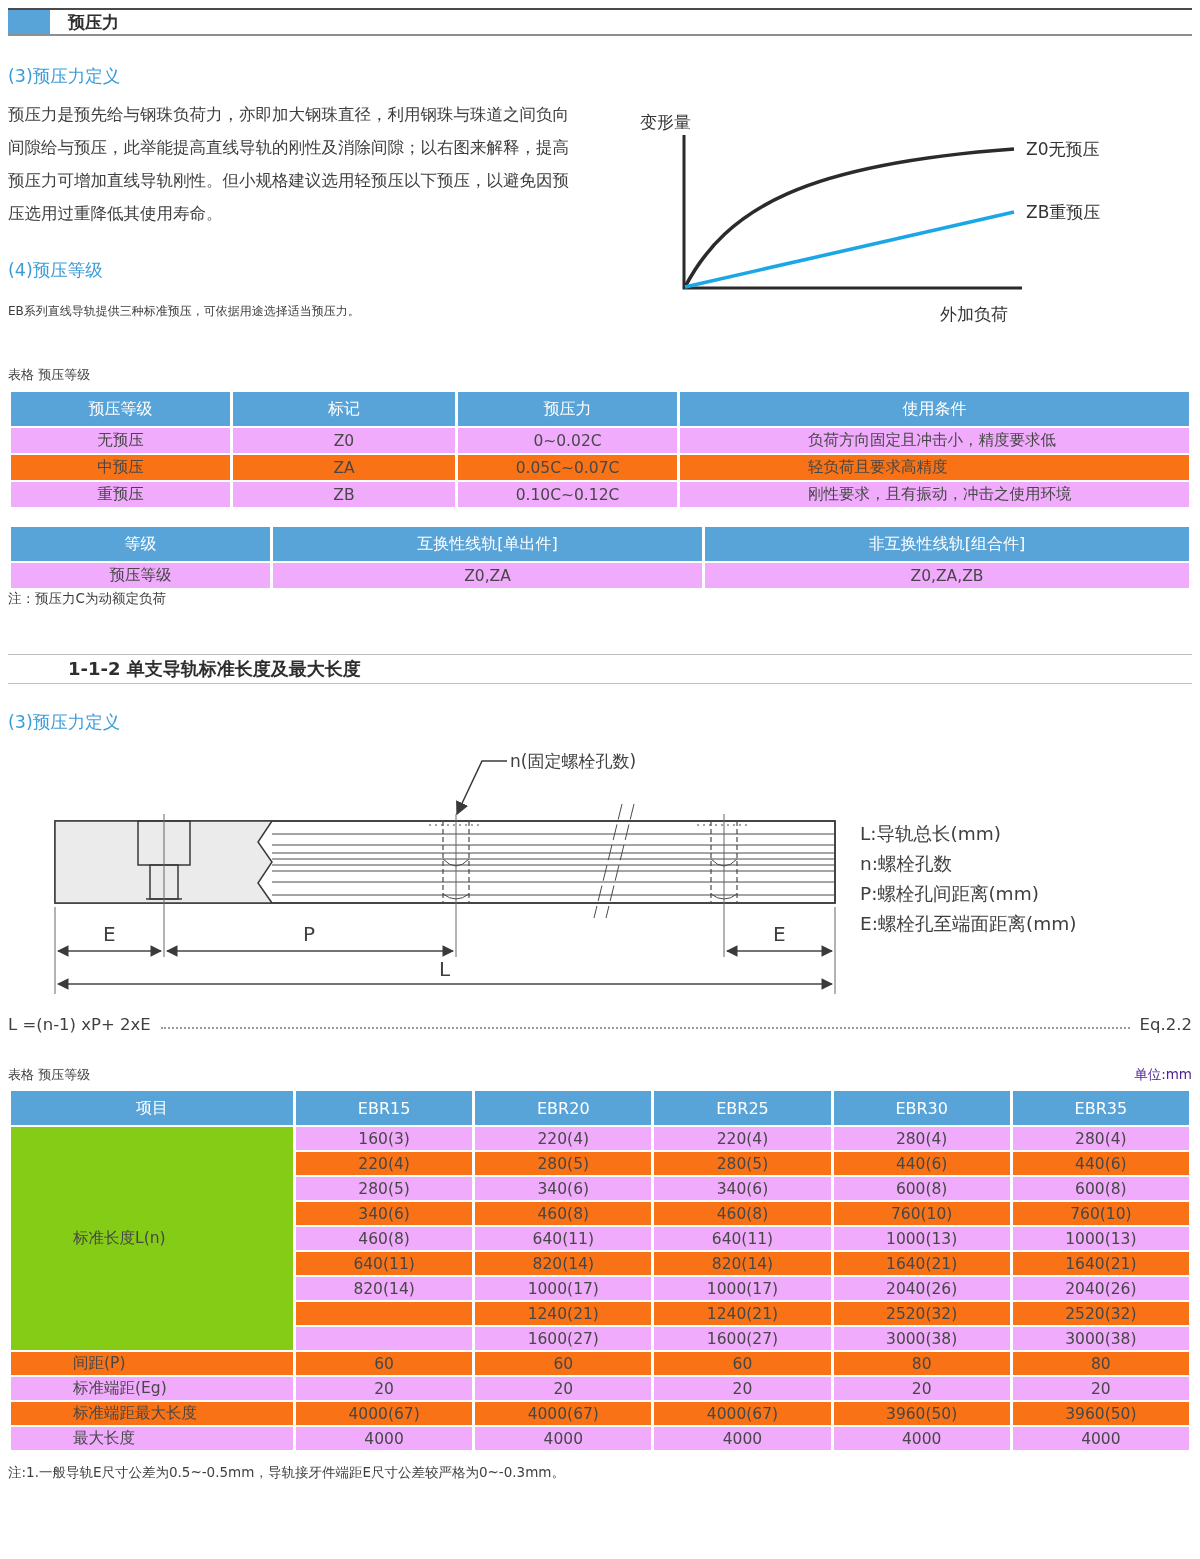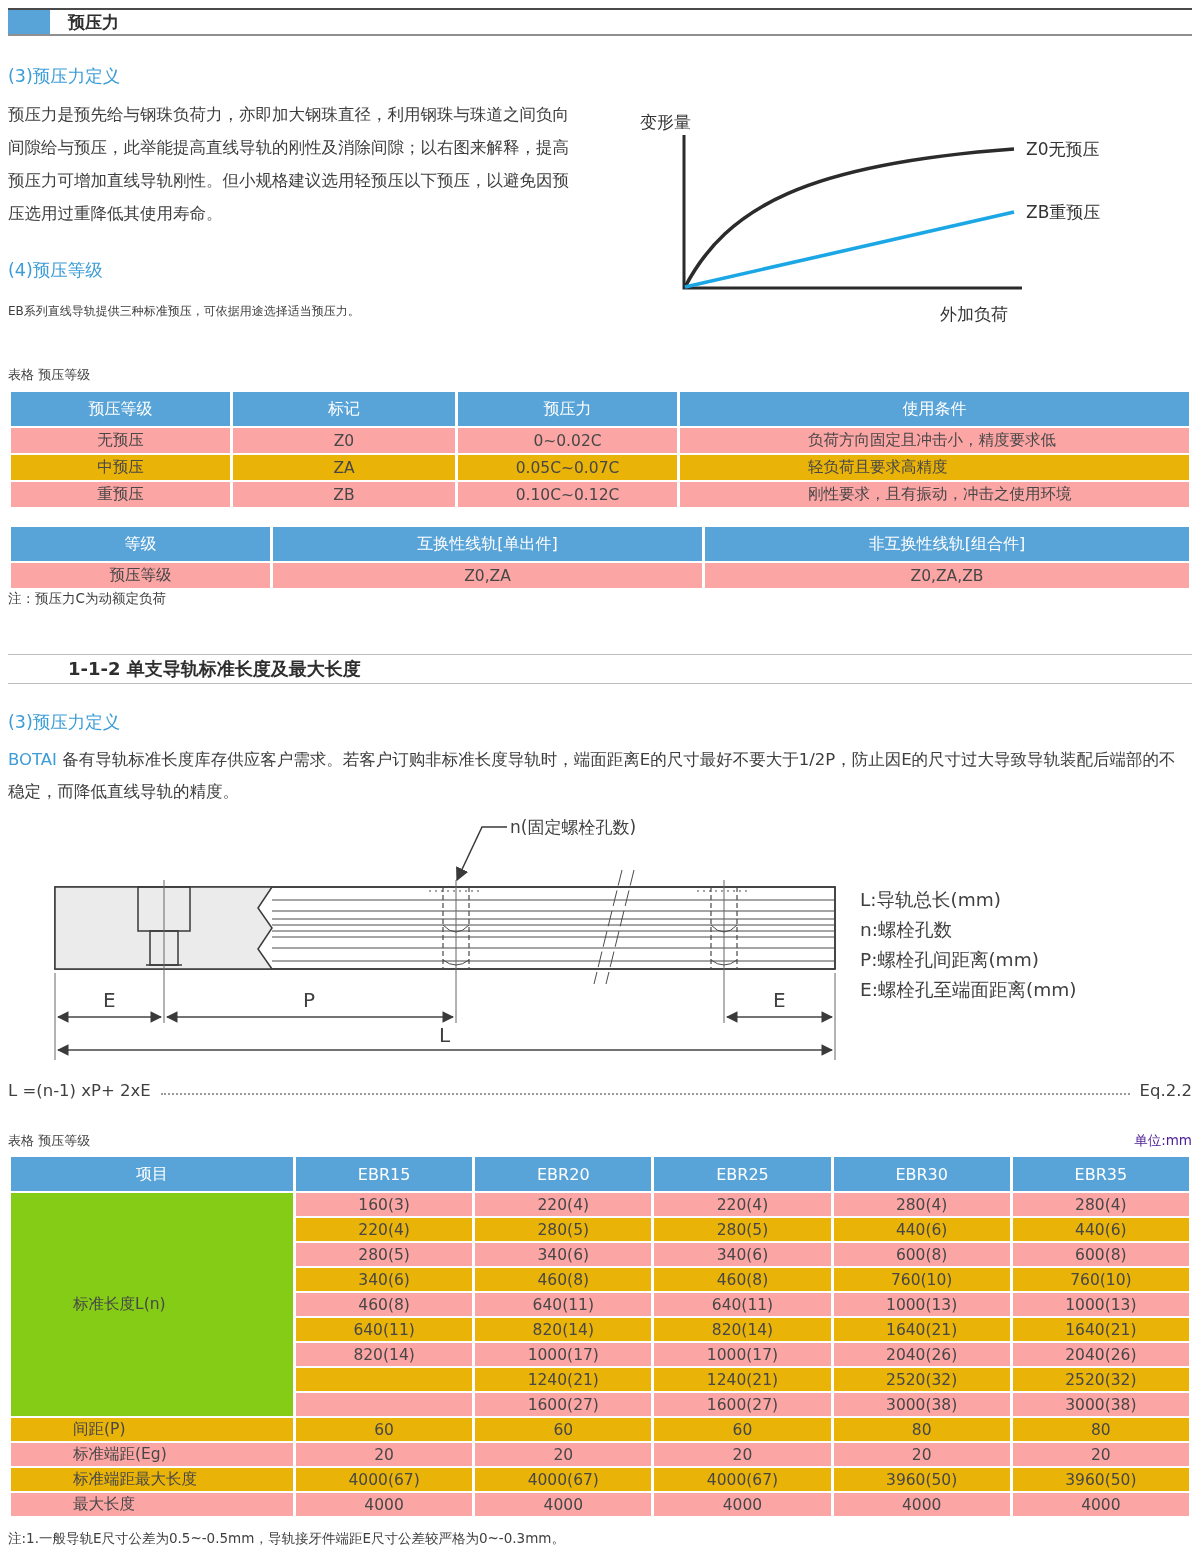--- a/index.html
+++ b/index.html
@@ -36,22 +36,22 @@
   .cap { font-size: 13px; color: #3f3f3f; margin-top: 14px; }
   table { border-collapse: collapse; table-layout: fixed; width: 1184px; }
   th, td {
     border-left: 3px solid #fff; border-right: 3px solid #fff;
     border-top: 2px solid #fff; border-bottom: 2px solid #fff;
     text-align: center; vertical-align: middle;
     font-size: 15.5px; font-weight: normal; color: #474747;
     overflow: hidden; white-space: nowrap;
   }
   thead th { background: #58a4d8; color: #fff; height: 36px; font-size: 16px; }
-  .lt td { background: #fca5a5; }
-  .dk td { background: #eab308; }
+  .lt td { background: #f0abfc; }
+  .dk td { background: #f97316; }
   #table1 { margin-top: 6px; }
   #table1 td { height: 27px; }
   #table1 td.cond { text-align: left; padding-left: 128px; }
   #table2 { margin-top: 16px; }
   #table2 td { height: 27px; }
   .note { font-size: 13.5px; color: #3f3f3f; }
 
   
   .sec-band {
     display: flex; align-items: center; height: 30px; margin-top: 46px;
@@ -181,23 +181,20 @@
       </tbody>
   </table>
   <div class="note">注：预压力C为动额定负荷</div>
 
   <div class="sec-band">
     <div class="band-block" style="background:#58a4d8"></div>
     <div class="t">1-1-2 单支导轨标准长度及最大长度</div>
   </div>
 
   <div class="h-blue" style="margin-top:26px">(3)预压力定义</div>
-  <div class="para3">
-    <span class="brand">BOTAI</span><span> 备有导轨标准长度库存供应客户需求。若客户订购非标准长度导轨时，端面距离E的尺寸最好不要大于1/2P，防止因E的尺寸过大导致导轨装配后端部的不稳定，而降低直线导轨的精度。</span>
-  </div>
 
   <svg class="diagram" width="1184" height="263" viewBox="0 0 1184 263">
     <defs>
       <marker id="ar" viewBox="0 0 10 10" refX="9" refY="5" markerWidth="9" markerHeight="9" orient="auto-start-reverse">
         <path d="M0,0 L10,5 L0,10 z" fill="#3a3a3a"></path>
       </marker>
     </defs>
 
     <text x="502" y="23" class="dg-call">n(固定螺栓孔数)</text>
     <path class="dg-line" d="M499,17 L474,17 L449,70" marker-end="url(#ar)"></path>

